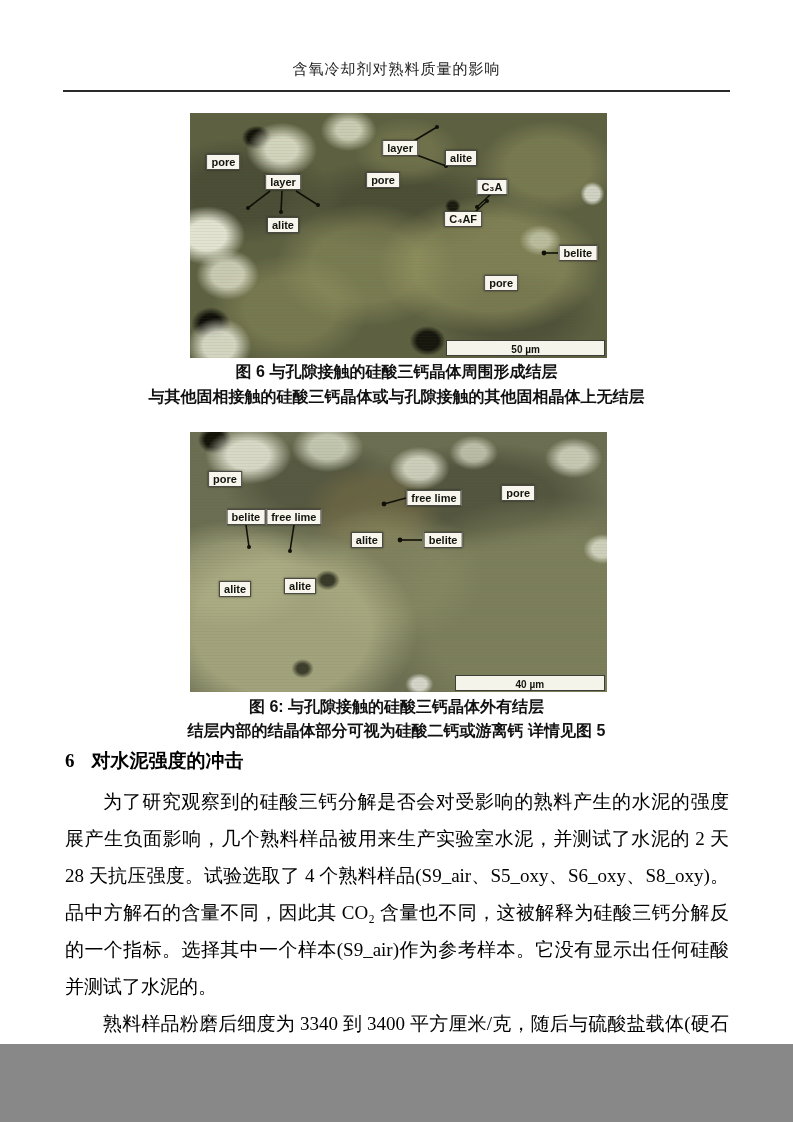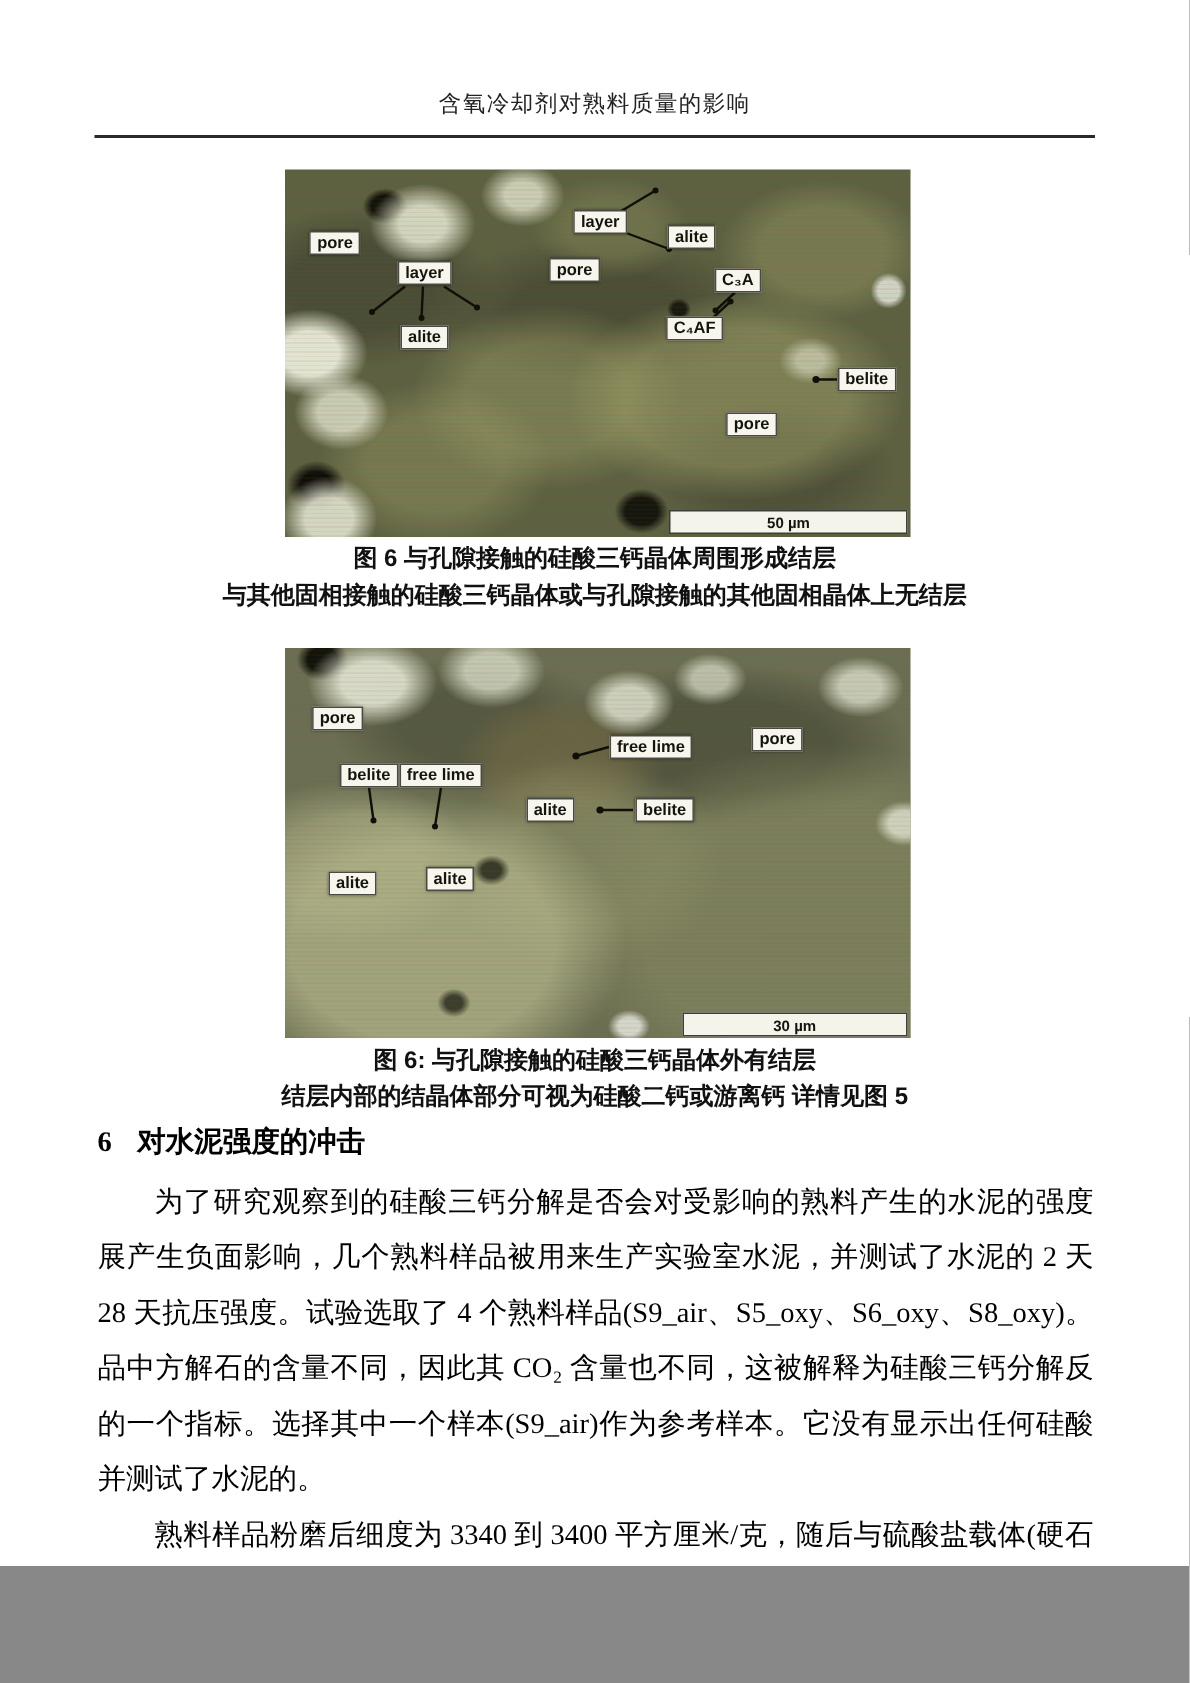--- a/index.html
+++ b/index.html
@@ -184,21 +184,21 @@
     <div class="mlabel" style="left:8.4%;top:18%">pore</div>
     <div class="mlabel" style="left:13.4%;top:32.7%">belite</div>
     <div class="mlabel" style="left:24.9%;top:32.7%">free lime</div>
     <div class="mlabel" style="left:58.5%;top:25.4%">free lime</div>
     <div class="mlabel" style="left:78.7%;top:23.5%">pore</div>
     <div class="mlabel" style="left:42.4%;top:41.5%">alite</div>
     <div class="mlabel" style="left:60.7%;top:41.5%">belite</div>
     <div class="mlabel" style="left:10.8%;top:60.4%">alite</div>
     <div class="mlabel" style="left:26.4%;top:59.2%">alite</div>
     <div class="scalebar scalebar-2">
-      <span>30 µm</span>
+      <span>40 µm</span>
     </div>
   </div>
 
   <div class="caption cap6-1">图 6: 与孔隙接触的硅酸三钙晶体外有结层</div>
   <div class="caption cap6-2">结层内部的结晶体部分可视为硅酸二钙或游离钙 详情见图 5</div>
 
   <div class="section-heading">
     <span class="num">6</span><span>对水泥强度的冲击</span>
   </div>
 

